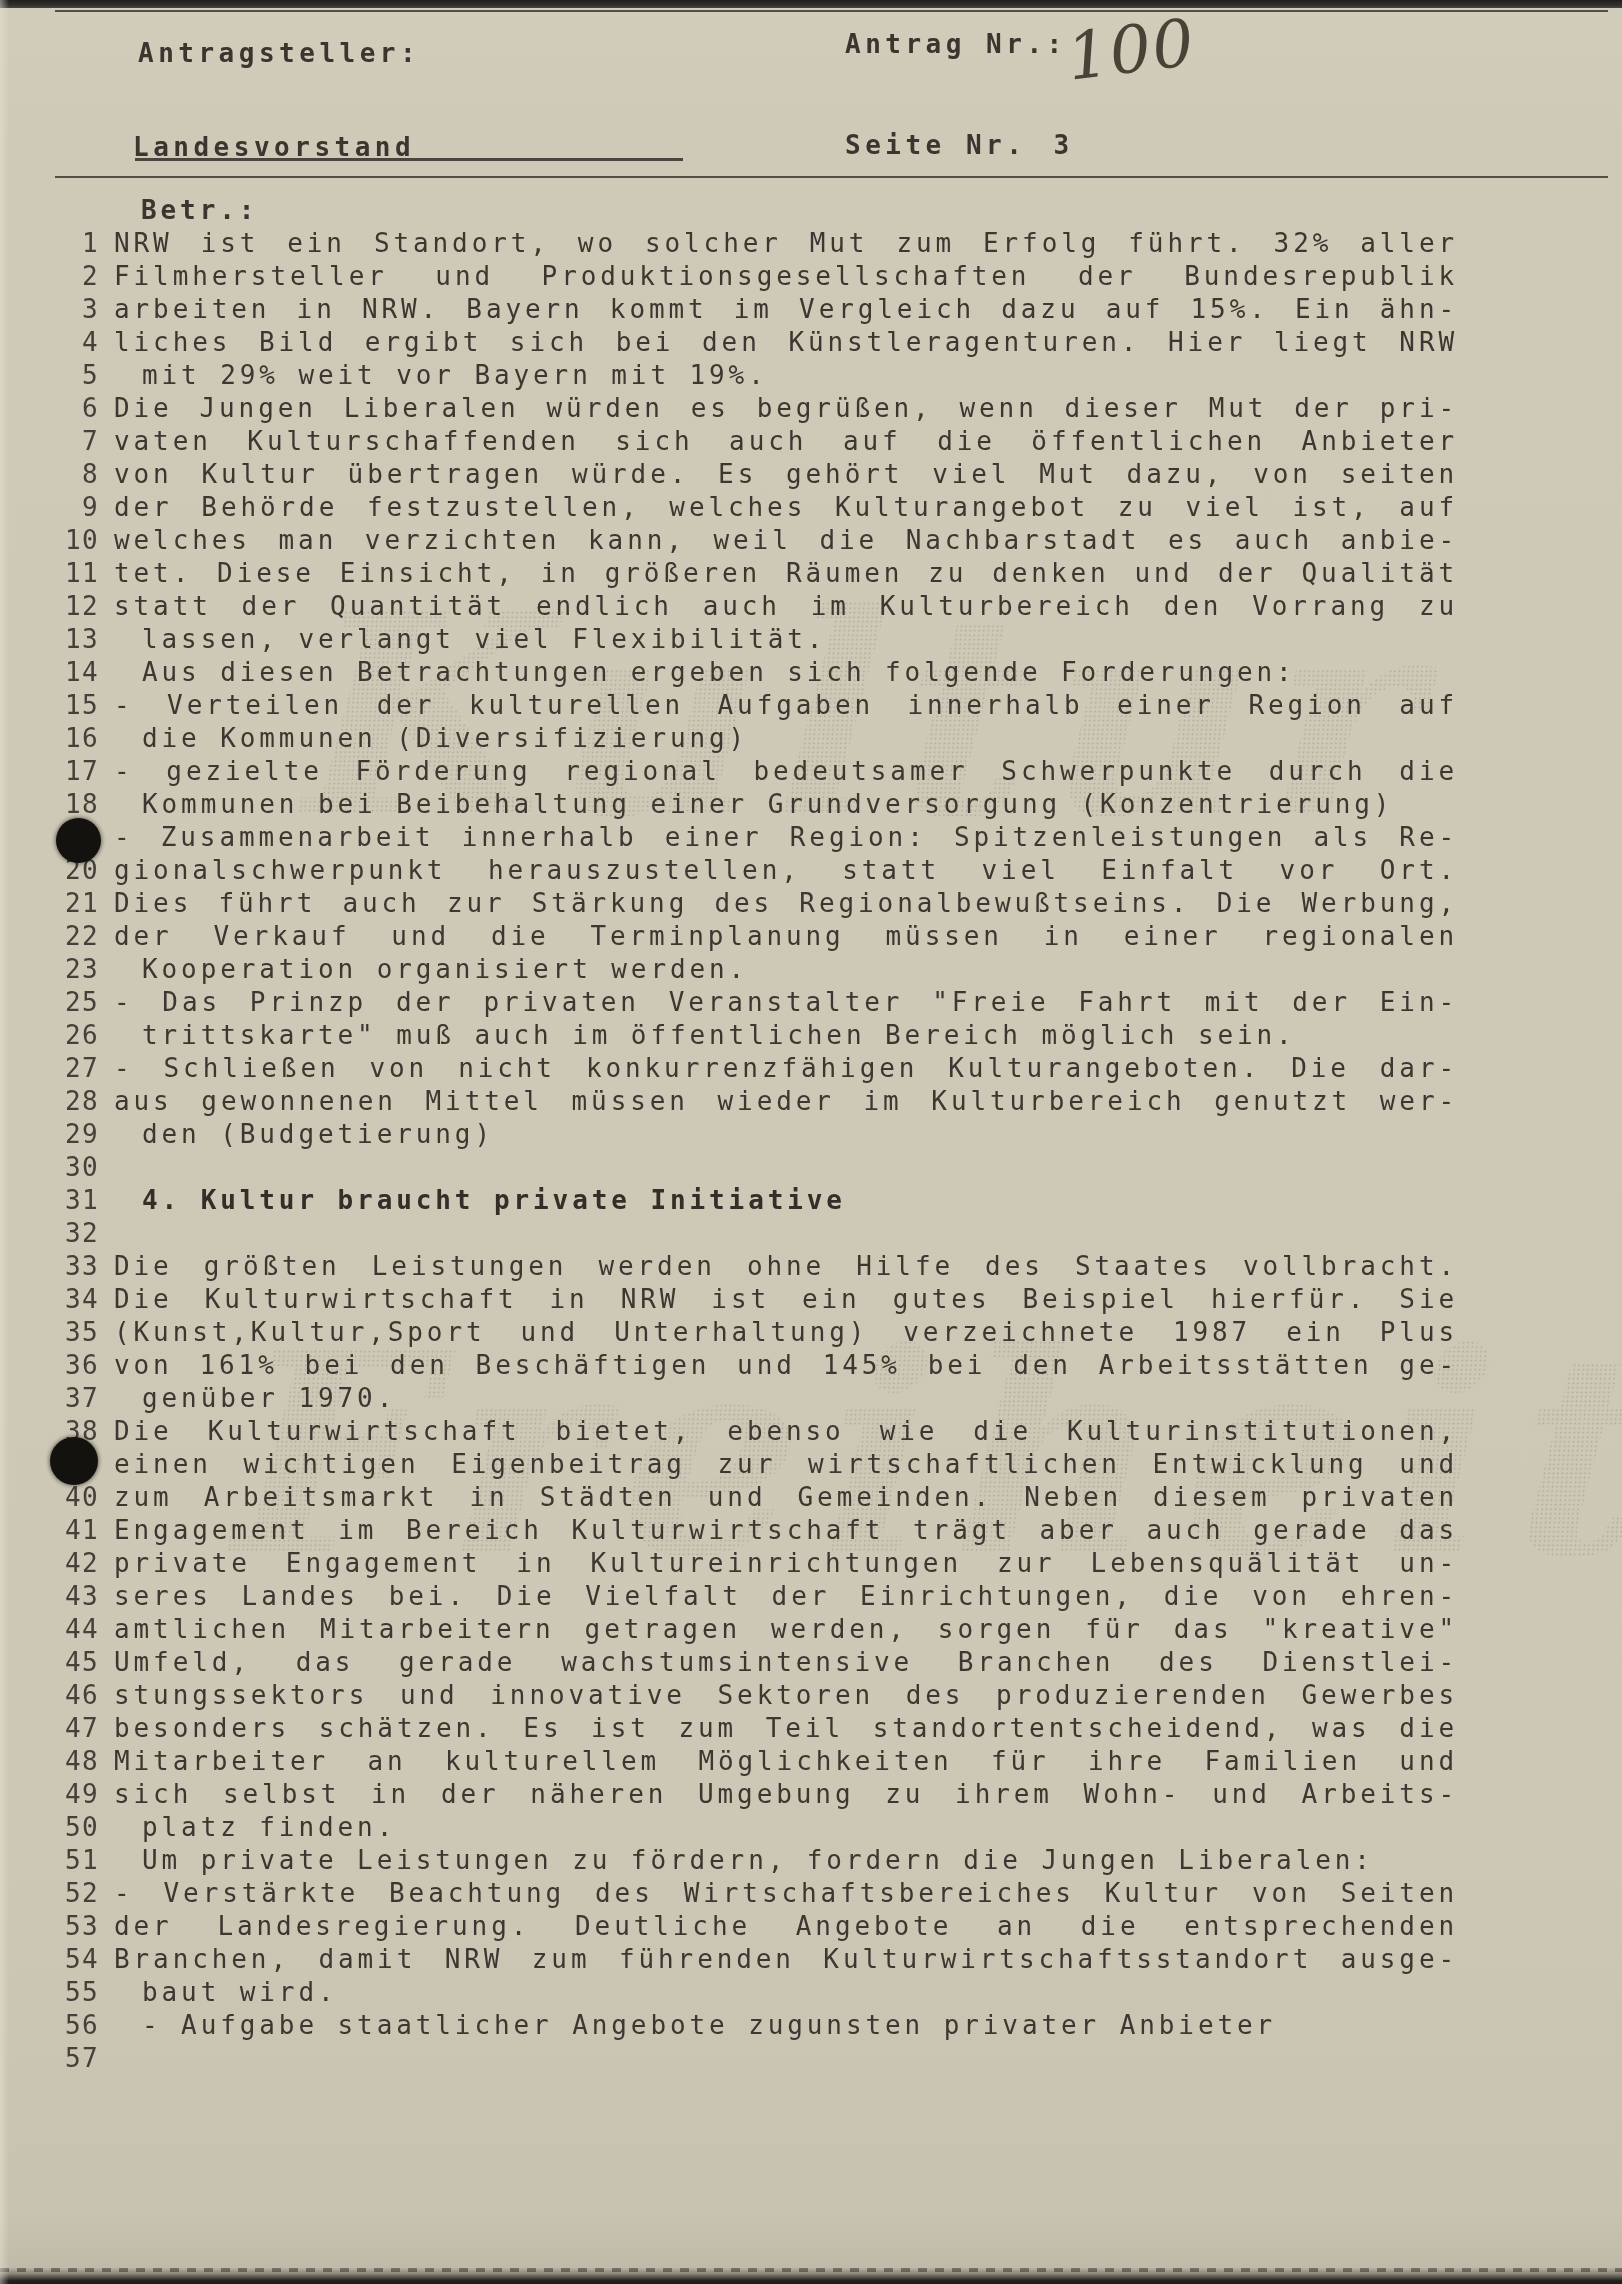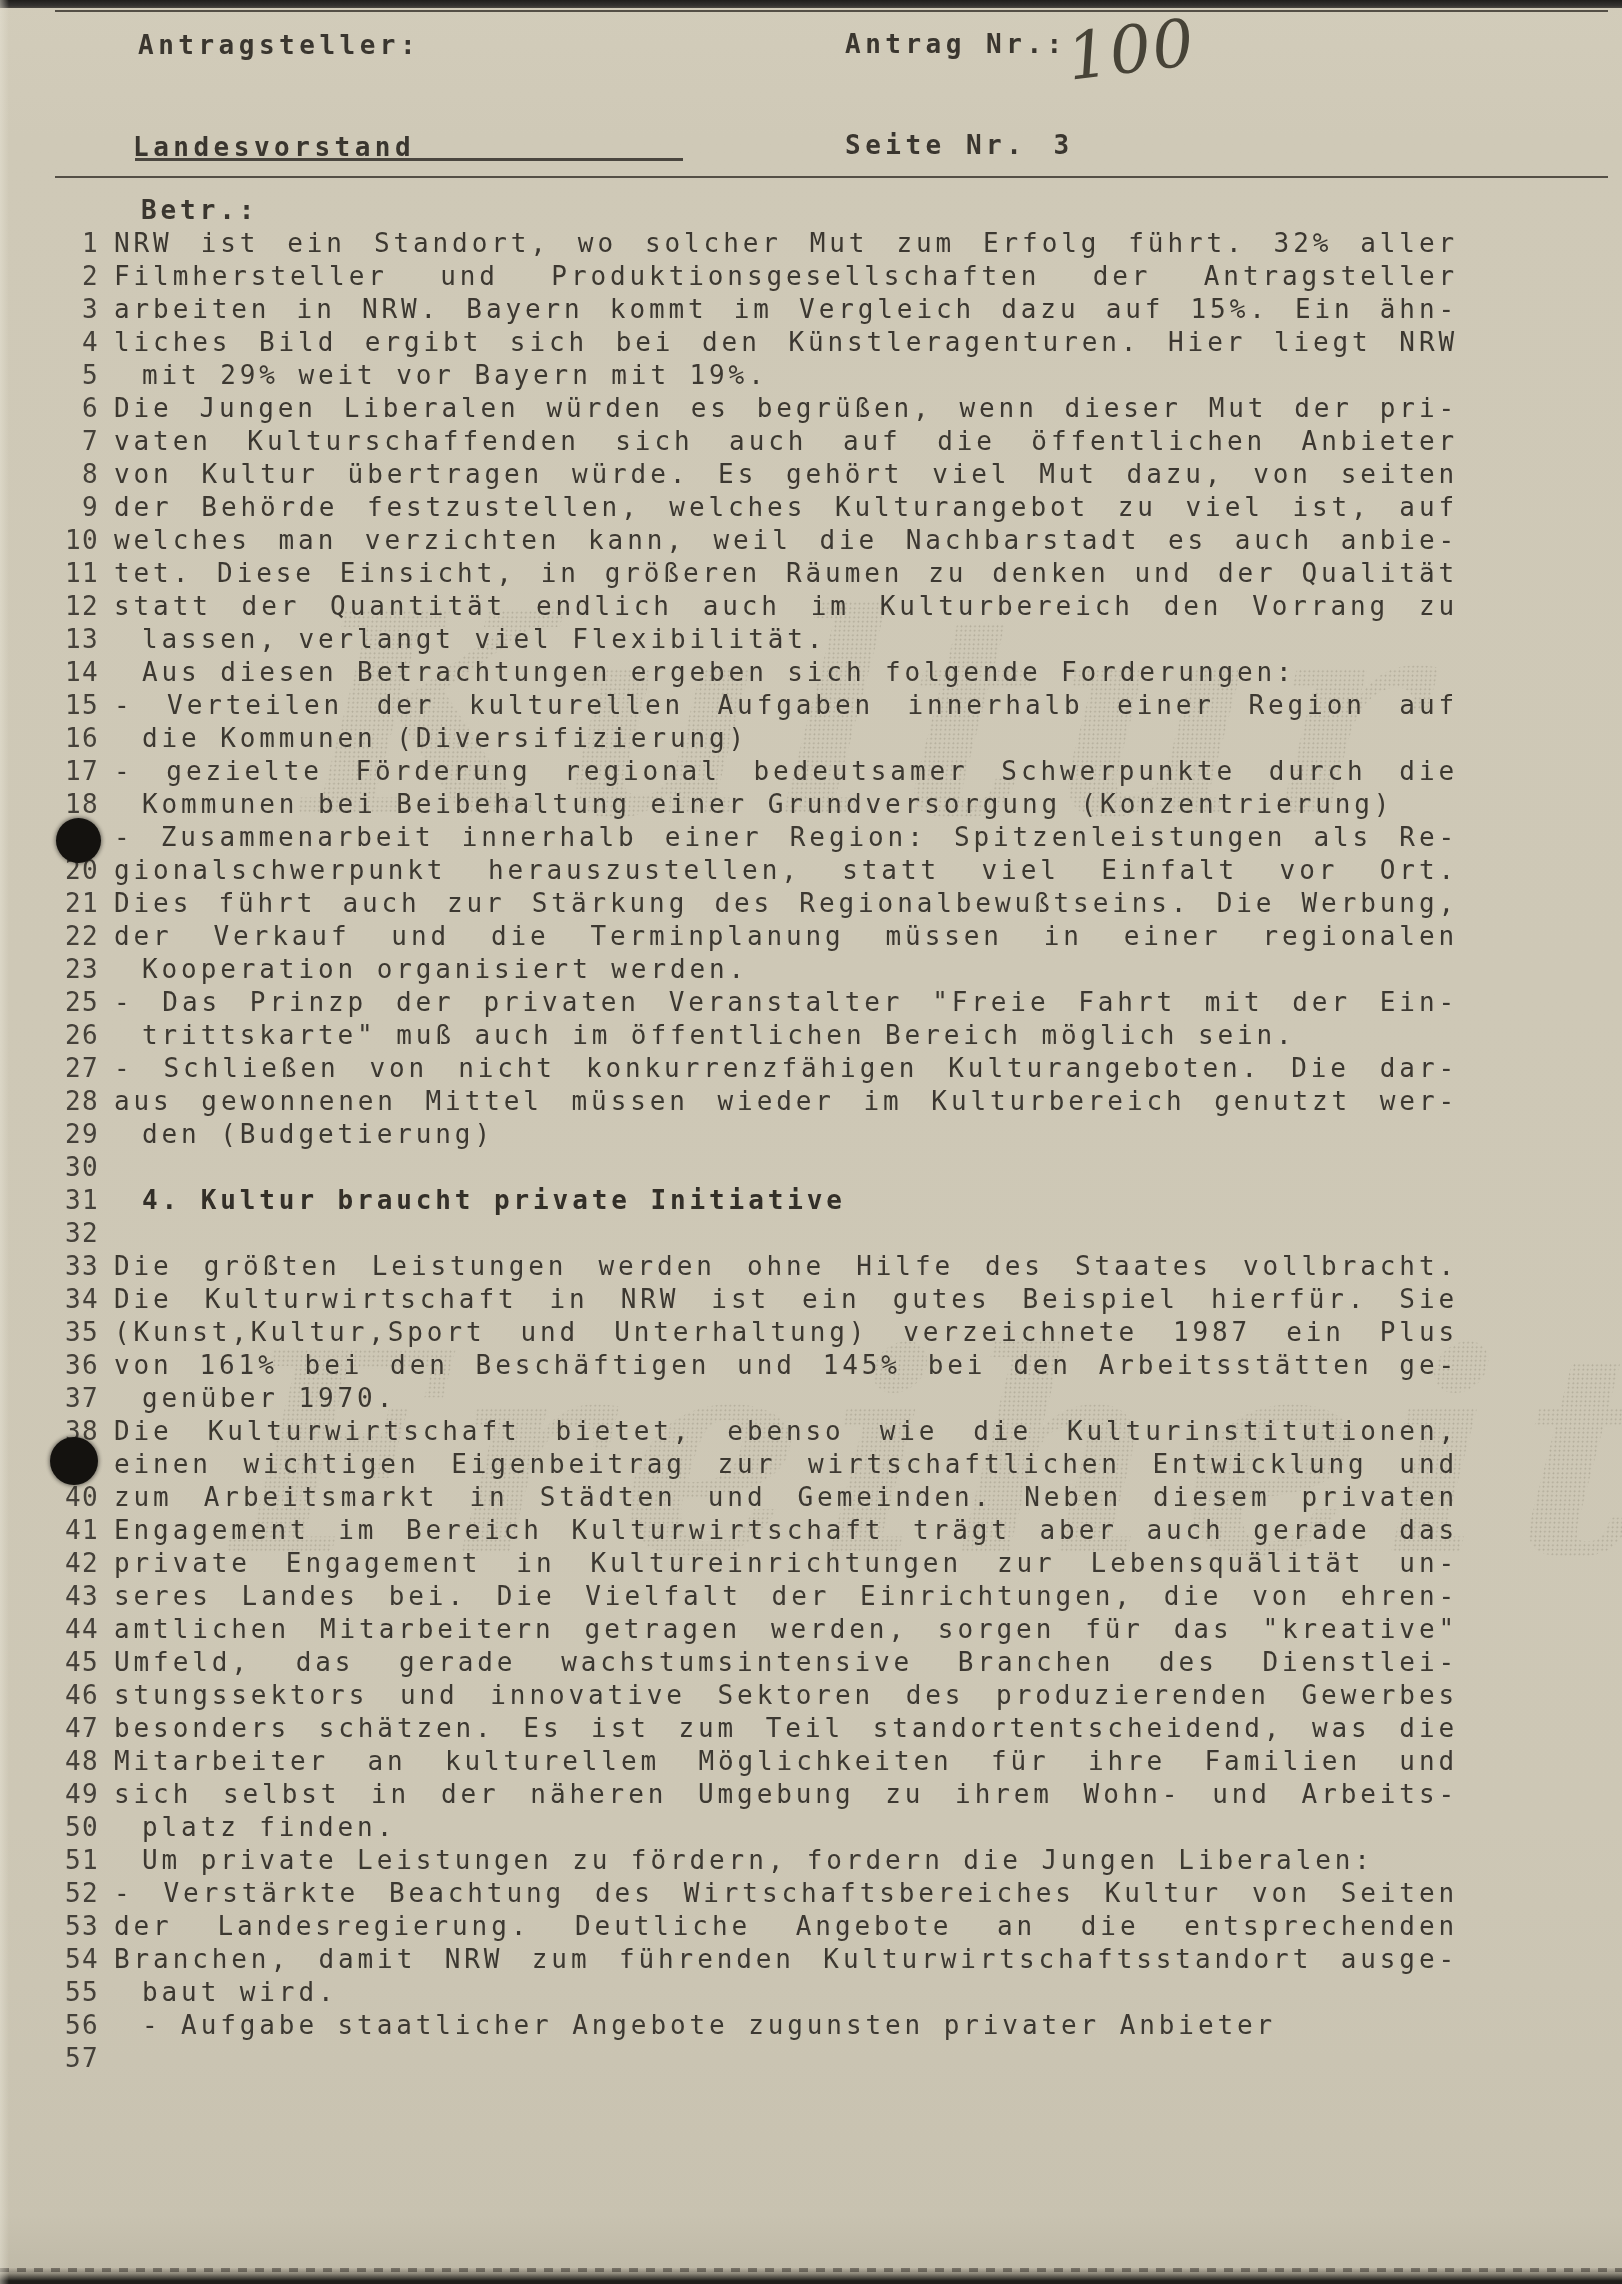--- a/index.html
+++ b/index.html
@@ -18,21 +18,21 @@
     background:linear-gradient(180deg,#1f1e1c 0%,#343230 70%,#4a4741 100%);
   }
   .rule{position:absolute;height:1.9px;background:#544f46;}
   .rule1{left:55px;top:9.7px;width:1553px;}
   .rule2{left:55px;top:176px;width:1553px;}
   .hlabel{
     position:absolute;
     font-size:26px;letter-spacing:4.5px;font-weight:600;
     color:#3a362f;white-space:pre;
   }
-  .antragsteller{left:138px;top:30px;}
+  .antragsteller{left:138px;top:38px;}
   .antrag-nr{left:845px;top:28.6px;}
   .landesvorstand{left:133px;top:132px;}
   .seite{left:845px;top:130px;}
   .seite-val{display:inline-block;margin-left:27px;}
   .underline{position:absolute;left:135px;top:158px;width:548px;height:2.6px;background:#4a463f;}
   .handwritten{
     position:absolute;left:1067px;top:11.7px;
     font-family:"DejaVu Serif","Liberation Serif",serif;
     font-style:italic;font-weight:400;
     font-size:65px;color:#474337;
@@ -119,21 +119,21 @@
 
   <div class="betr">Betr.:</div>
 
   <div class="body-lines">
       <div class="row">
         <div class="num">1</div>
         <div class="txt j">NRW ist ein Standort, wo solcher Mut zum Erfolg führt. 32% aller</div>
       </div>
       <div class="row">
         <div class="num">2</div>
-        <div class="txt j">Filmhersteller und Produktionsgesellschaften der Antragsteller</div>
+        <div class="txt j">Filmhersteller und Produktionsgesellschaften der Bundesrepublik</div>
       </div>
       <div class="row">
         <div class="num">3</div>
         <div class="txt j">arbeiten in NRW. Bayern kommt im Vergleich dazu auf 15%. Ein ähn-</div>
       </div>
       <div class="row">
         <div class="num">4</div>
         <div class="txt j">liches Bild ergibt sich bei den Künstleragenturen. Hier liegt NRW</div>
       </div>
       <div class="row">

